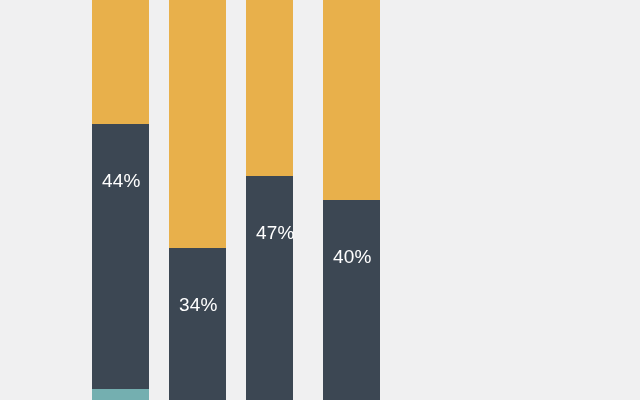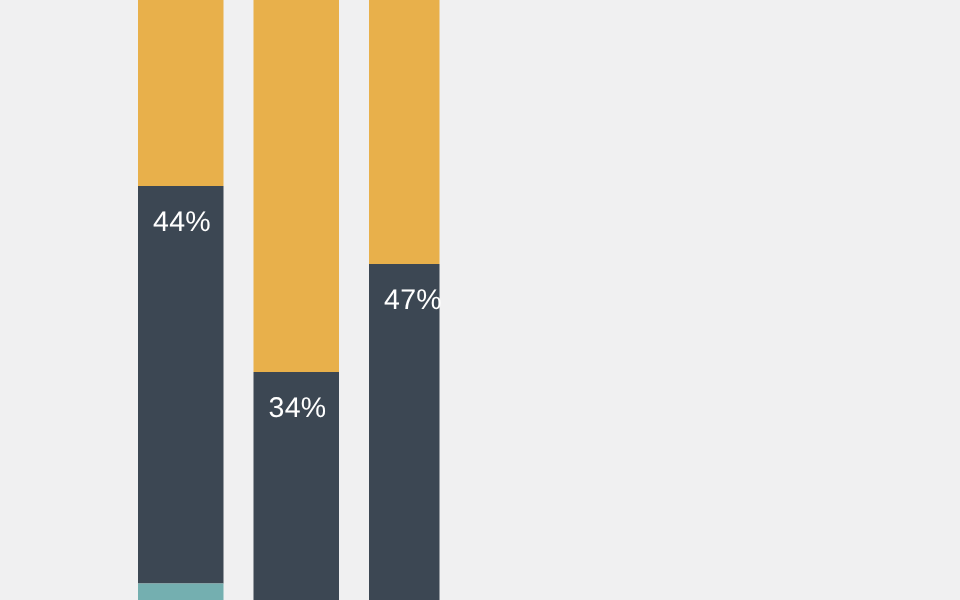--- a/index.html
+++ b/index.html
@@ -40,20 +40,21 @@
   .seg-label {
     position: absolute;
     left: 10px;
     color: #ffffff;
     font-size: 19px;
     font-weight: 400;
     letter-spacing: 0.2px;
     line-height: 1;
     white-space: nowrap;
     font-family: "Liberation Sans", sans-serif;
+    margin-top: 32px;
   }
 </style>
 </head>
 <body>
 
 <div id="chart-root" style="background: rgb(240, 240, 241);">
   <div class="plot-area" id="plot-area">
       <div class="bar-group" style="left: 92px; width: 57px;">
         <div class="seg" style="top: 0px; height: 124px; background: rgb(232, 176, 75);"></div>
         <div class="seg" style="top: 124px; height: 265px; background: rgb(60, 71, 83);"></div>
@@ -63,14 +64,19 @@
       <div class="bar-group" style="left: 169px; width: 57px;">
         <div class="seg" style="top: 0px; height: 248px; background: rgb(232, 176, 75);"></div>
         <div class="seg" style="top: 248px; height: 152px; background: rgb(60, 71, 83);"></div>
         <div class="seg-label" style="top: 263px; color: rgb(255, 255, 255);">34%</div>
       </div>
       <div class="bar-group" style="left: 246px; width: 47px;">
         <div class="seg" style="top: 0px; height: 176px; background: rgb(232, 176, 75);"></div>
         <div class="seg" style="top: 176px; height: 224px; background: rgb(60, 71, 83);"></div>
         <div class="seg-label" style="top: 191px; color: rgb(255, 255, 255);">47%</div>
       </div>
+      <div class="bar-group" style="left: 323px; width: 57px;">
+        <div class="seg" style="top: 0px; height: 200px; background: rgb(232, 176, 75);"></div>
+        <div class="seg" style="top: 200px; height: 200px; background: rgb(60, 71, 83);"></div>
+        <div class="seg-label" style="top: 215px; color: rgb(255, 255, 255);">40%</div>
+      </div>
     </div>
 </div>
 
 </body></html>

